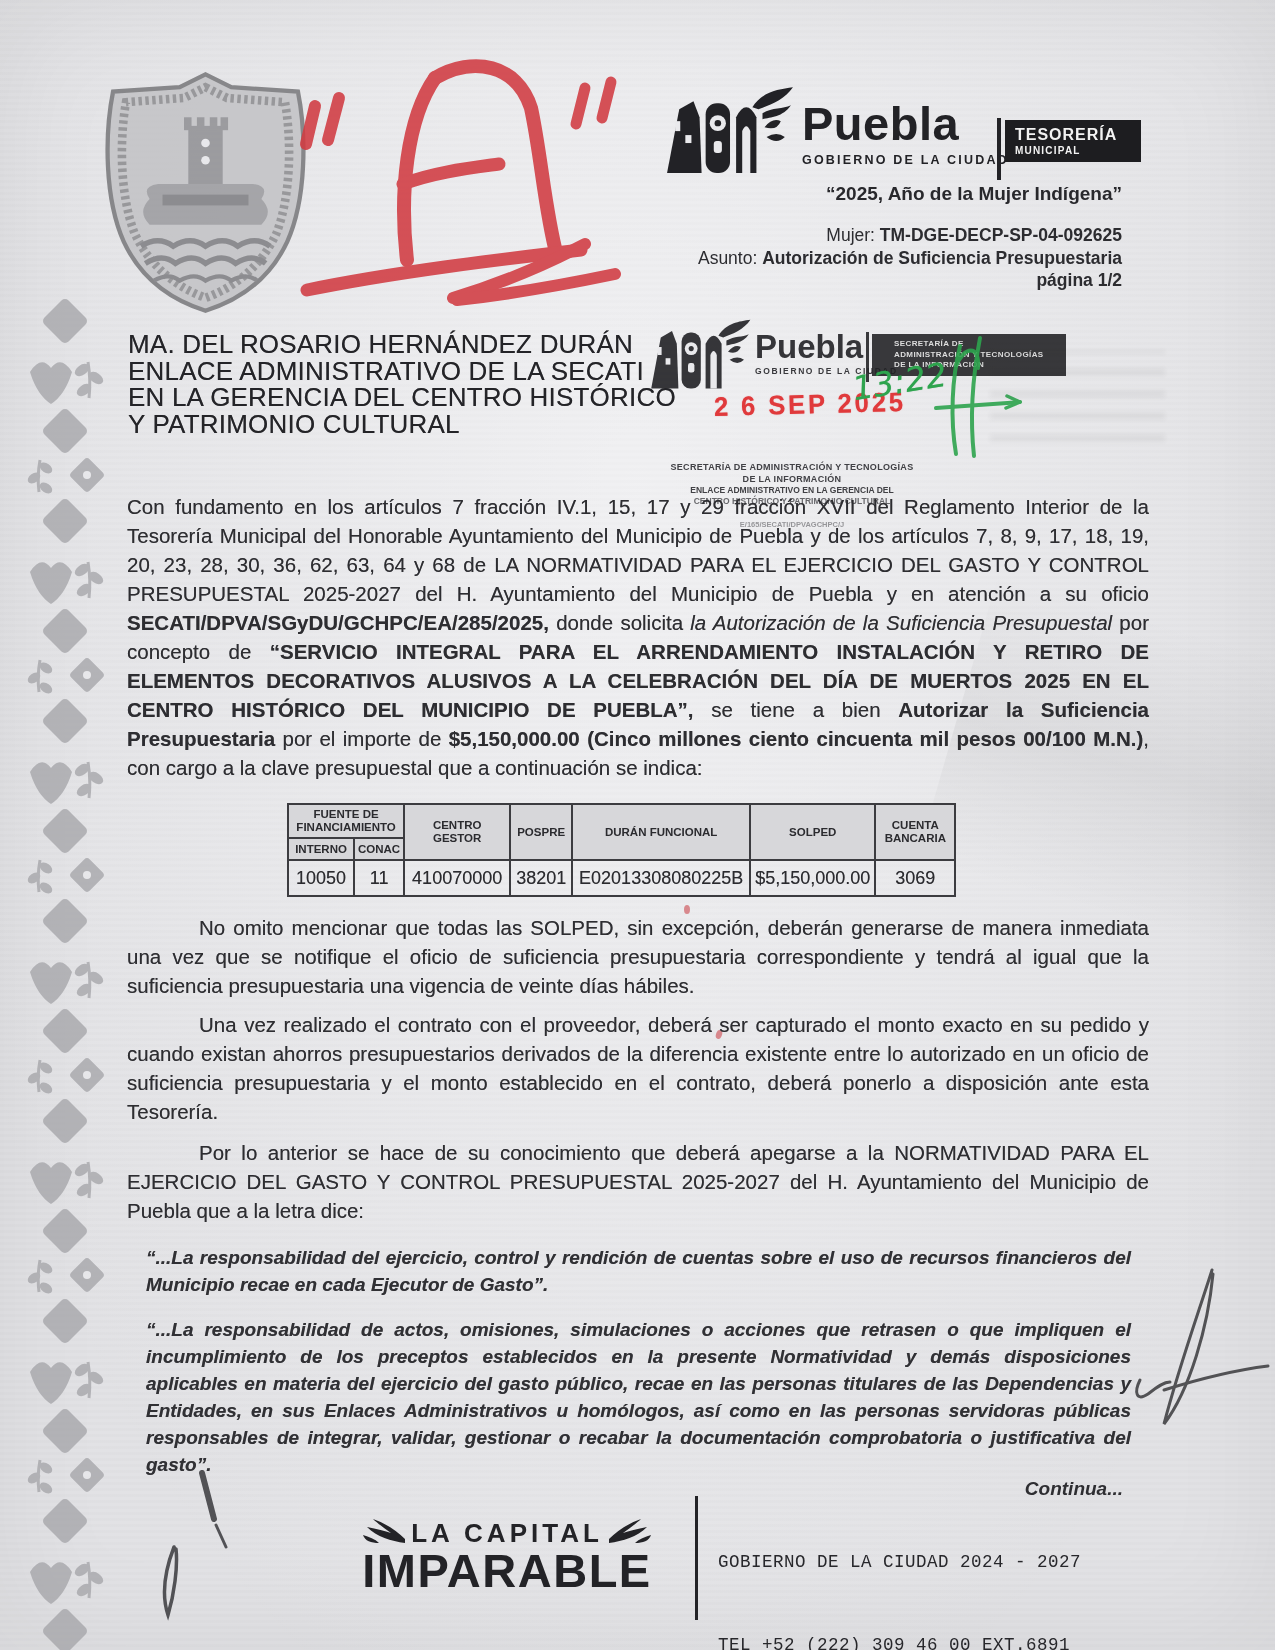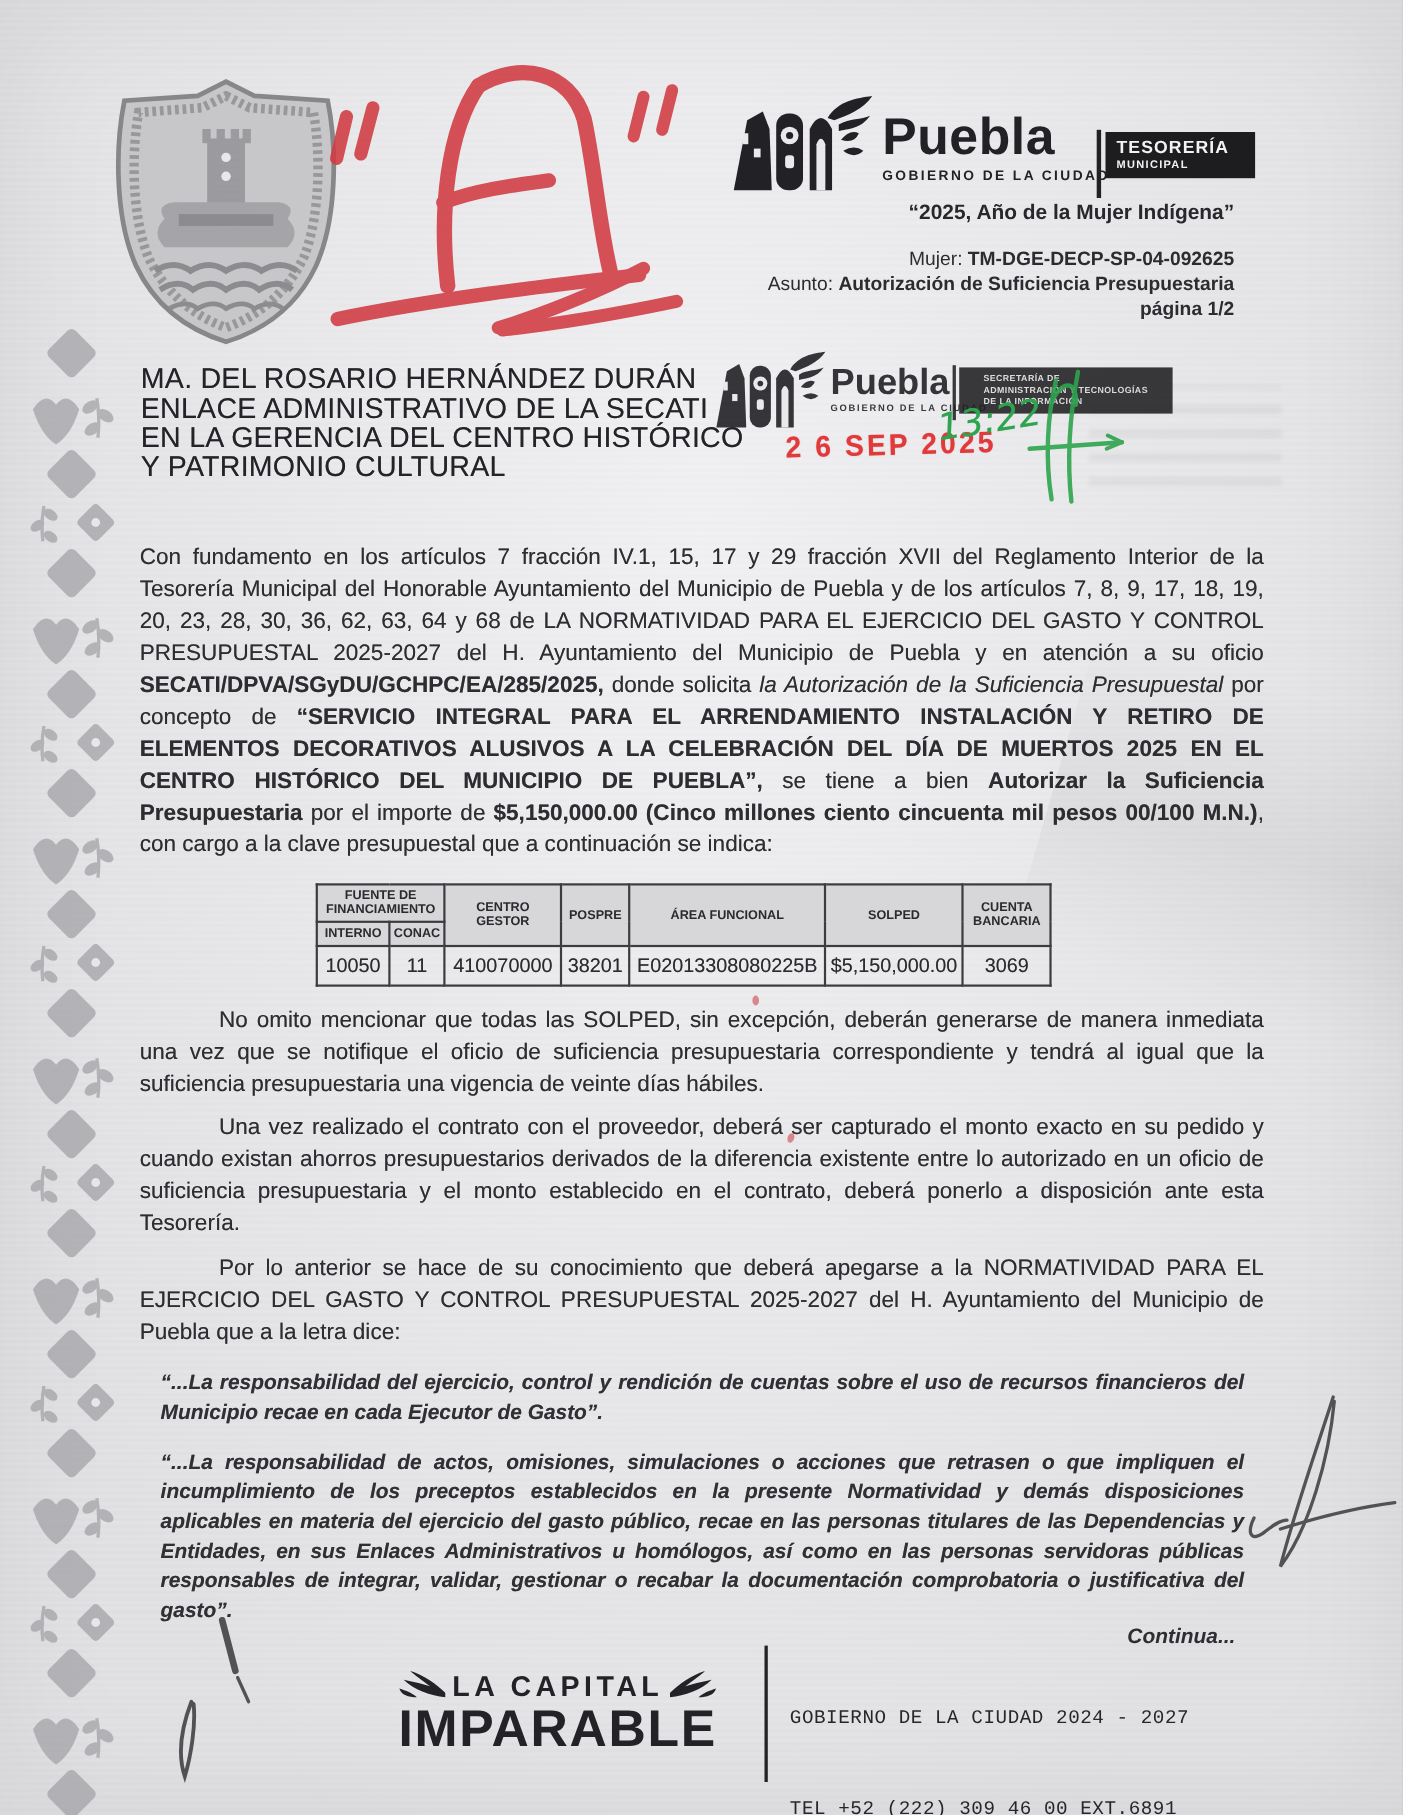--- a/index.html
+++ b/index.html
@@ -186,20 +186,27 @@
   </div>
   <div class="abs reddate" style="left:714px;top:392px">2 6 SEP 2025</div>
   <div class="abs greentime" style="left:852px;top:362px">13:22</div>
   <svg class="abs" style="left:928px;top:328px" width="110" height="135" viewBox="0 0 110 135" stroke="#2ea44e" stroke-width="4" stroke-linecap="round" fill="none" opacity=".9">
     <path d="M32,18 C24,50 22,90 28,126"></path>
     <path d="M52,10 C44,52 42,92 46,128"></path>
     <path d="M28,38 C36,18 52,16 50,40"></path>
     <path d="M8,80 L92,74"></path>
     <path d="M92,74 l-13,-6 M92,74 l-14,6" stroke-width="3.5"></path>
   </svg>
+  <div class="abs stampdetail" style="left:632px;top:462px">
+    <div class="d1">SECRETARÍA DE ADMINISTRACIÓN Y TECNOLOGÍAS</div>
+    <div class="d1">DE LA INFORMACIÓN</div>
+    <div class="d3">ENLACE ADMINISTRATIVO EN LA GERENCIA DEL</div>
+    <div class="d4">CENTRO HISTÓRICO Y PATRIMONIO CULTURAL</div>
+    <div class="d5">E/165/SECATI/DPVAGCHPC/J</div>
+  </div>
 
   <div class="abs ghost" style="left:990px;top:350px;width:175px;height:92px"></div>
   <div class="abs crease" style="left:950px;top:620px;width:380px;height:300px"></div>
 
   <div class="abs par" style="left:127px;top:492px;width:1022px"><span class="">Con fundamento en los artículos 7 fracción IV.1, 15, 17 y 29 fracción XVII del Reglamento Interior de la Tesorería Municipal del Honorable Ayuntamiento del Municipio de Puebla y de los artículos 7, 8, 9, 17, 18, 19, 20, 23, 28, 30, 36, 62, 63, 64 y 68 de LA NORMATIVIDAD PARA EL EJERCICIO DEL GASTO Y CONTROL PRESUPUESTAL 2025-2027 del H. Ayuntamiento del Municipio de Puebla y en atención a su oficio </span><span class="b">SECATI/DPVA/SGyDU/GCHPC/EA/285/2025,</span><span class=""> donde solicita </span><span class="i">la Autorización de la Suficiencia Presupuestal</span><span class=""> por concepto de </span><span class="b">“SERVICIO INTEGRAL PARA EL ARRENDAMIENTO INSTALACIÓN Y RETIRO DE ELEMENTOS DECORATIVOS ALUSIVOS A LA CELEBRACIÓN DEL DÍA DE MUERTOS 2025 EN EL CENTRO HISTÓRICO DEL MUNICIPIO DE PUEBLA”,</span><span class=""> se tiene a bien </span><span class="b">Autorizar la Suficiencia Presupuestaria</span><span class=""> por el importe de </span><span class="b">$5,150,000.00 (Cinco millones ciento cincuenta mil pesos 00/100 M.N.)</span><span class="">, con cargo a la clave presupuestal que a continuación se indica:</span></div>
 
   <table class="clave abs" style="left:287px;top:803px">
     <colgroup>
       <col style="width:66px">
         <col style="width:50px">
@@ -207,21 +214,21 @@
         <col style="width:62px">
       <col style="width:178px">
         <col style="width:120px">
         <col style="width:80px">
     </colgroup>
     <tbody>
         <tr style="height:34px">
       <th colspan="2">FUENTE DE FINANCIAMIENTO</th>
       <th rowspan="2">CENTRO GESTOR</th>
       <th rowspan="2">POSPRE</th>
-      <th rowspan="2">ÁREA FUNCIONAL</th>
+      <th rowspan="2">DURÁN FUNCIONAL</th>
       <th rowspan="2">SOLPED</th>
       <th rowspan="2">CUENTA BANCARIA</th>
     </tr>
     <tr style="height:22px">
       <th>INTERNO</th>
       <th>CONAC</th>
     </tr>
     <tr style="height:36px">
       <td>10050</td>
       <td>11</td>

